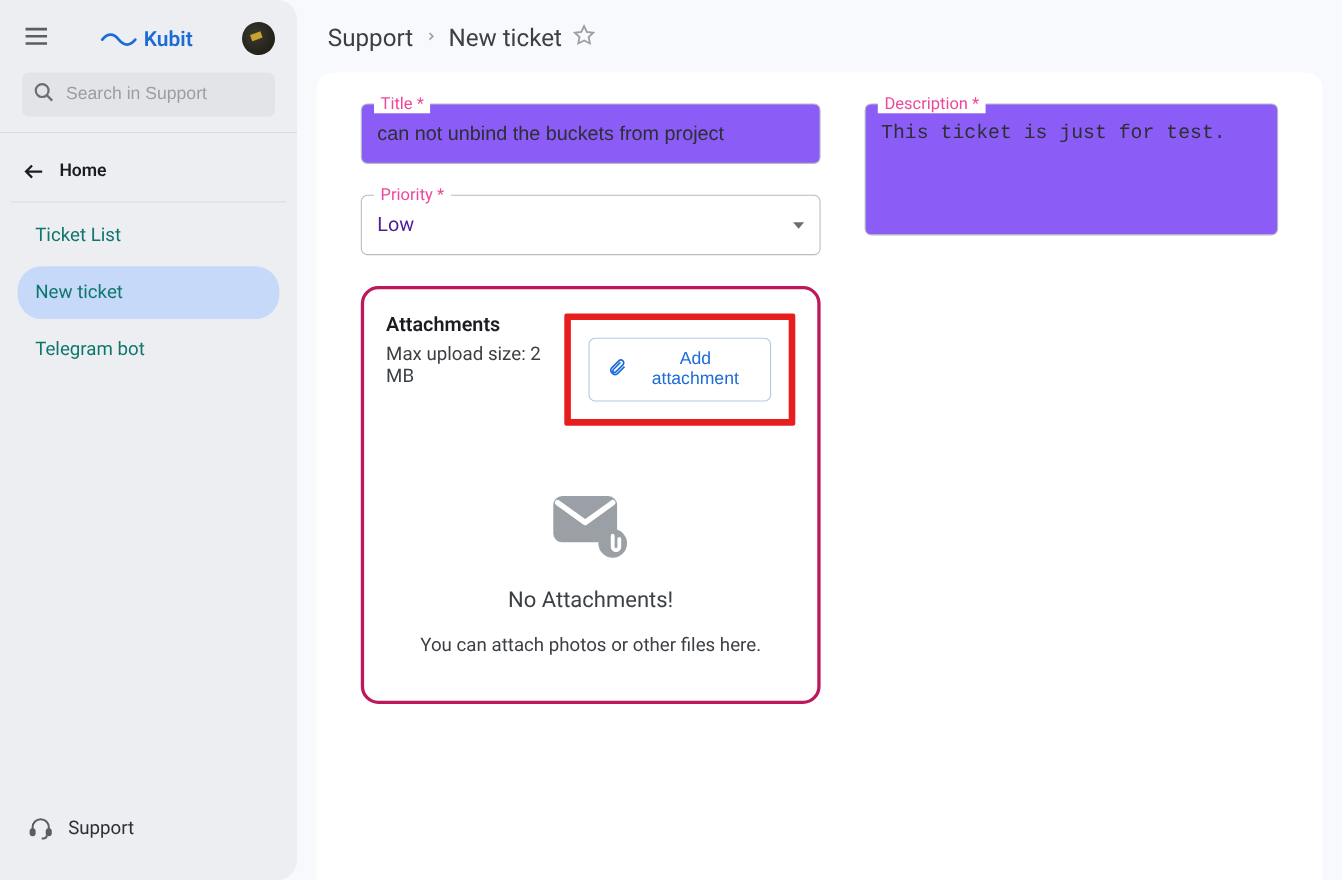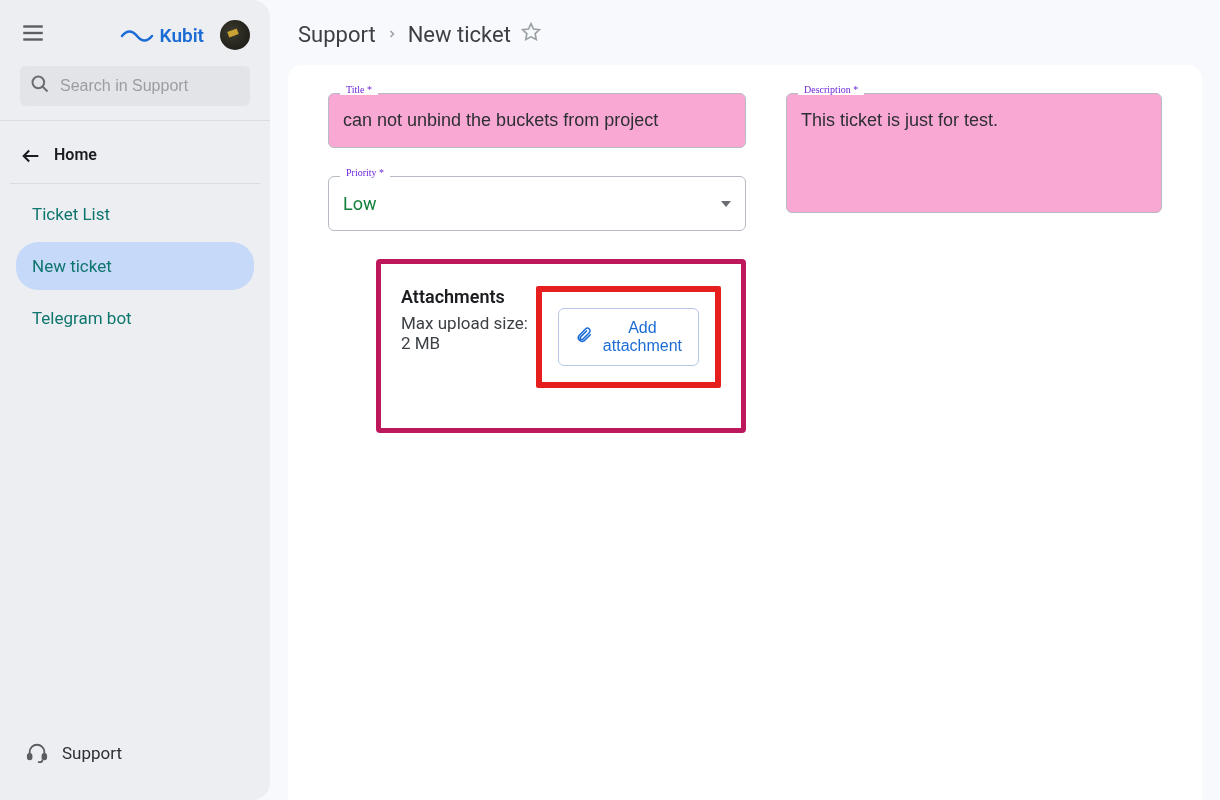--- a/index.html
+++ b/index.html
@@ -1,20 +1,20 @@
 <!DOCTYPE html>
 <html><head>
 <meta charset="utf-8">
 <style>
 * { box-sizing: border-box; margin: 0; padding: 0; }
 body { font-family: -apple-system, BlinkMacSystemFont, "Segoe UI", Roboto, Arial, sans-serif; background: #f8f9fc; width: 1220px; height: 800px; overflow: hidden; display: flex; }
 .sidebar { width: 270px; background: #edeef2; display: flex; flex-direction: column; height: 100%; border-radius: 0 18px 18px 0; }
 .sidebar-header { display: flex; align-items: center; padding: 20px 20px 16px 20px; gap: 16px; }
 .menu-icon { color: #5b5d62; cursor: pointer; }
-.brand { display: flex; align-items: center; gap: 6px; color: #1c6cd6; font-weight: 600; font-size: 19px; flex: 1; justify-content: flex-end; }
+.brand { display: flex; align-items: center; gap: 6px; color: #1c6cd6; font-weight: 600; font-size: 19px; flex: 1; justify-content: center; }
 .brand-wave { display:inline-block; }
 .avatar { width: 30px; height: 30px; border-radius: 50%; background: radial-gradient(circle at 40% 40%, #3b3a2f 0%, #22211a 70%); position: relative; }
 .avatar::after{content:""; position:absolute; top:10px; left:8px; width:10px; height:6px; background:#c9a233; transform:rotate(-20deg);}
 .search-wrap { padding: 0 20px 14px 20px; }
 .search-box { display: flex; align-items: center; background: #e3e4e8; border-radius: 6px; padding: 8px 10px; gap: 10px; }
 .search-box input { border: none; background: transparent; outline: none; font-size: 16px; color: #1d4ed8; width: 100%; }
 .search-box input::placeholder { color: #9a9da3; }
 .divider { height: 1px; background: #dadce0; margin: 0 0 6px 0; }
 .nav { padding: 6px 10px; }
 .nav-home { display: flex; align-items: flex-start; gap: 12px; padding: 12px 10px; font-size: 16px; font-weight: 600; color: #1a1c1f; cursor: pointer; }
@@ -25,27 +25,27 @@
 .bottom-icon { width: 22px; height: 22px; color: #5a5d62; display:flex; align-items:center; justify-content:center; }
 .main { flex: 1; display: flex; flex-direction: column; height: 100%; }
 .breadcrumb-bar { display: flex; align-items: center; gap: 10px; padding: 22px 28px 18px 28px; font-size: 22px; color: #3c3f43; }
 .bc-sep { color: #9aa0a6; font-size: 14px; }
 .bc-item { color: #3c3f43; }
 .star-icon { color: #9aa0a6; }
 .content { background: #ffffff; margin: 0 18px 0 18px; border-radius: 14px 14px 0 0; padding: 28px 40px; display: flex; gap: 40px; height: 100%; }
 .col-left { width: 418px; display: flex; flex-direction: column; gap: 28px; }
 .col-right { flex: 1; }
 .field { position: relative; }
-.field-label { position: absolute; top: -9px; left: 12px; background: #fff; padding: 0 6px; font-size: 10px; color: #6d28d9; z-index: 1; font-family: Liberation Serif, serif; }
-.field-input, .field-select, .field-textarea { width: 100%; border: 1px solid #b7bcc4; border-radius: 6px; padding: 16px 14px; font-size: 18px; color: #2c2f33; outline: none; background: #f9a8d4; }
+.field-label { position: absolute; top: -9px; left: 12px; background: #fff; padding: 0 6px; font-size: 15px; color: #ec4899; z-index: 1; }
+.field-input, .field-select, .field-textarea { width: 100%; border: 1px solid #b7bcc4; border-radius: 6px; padding: 16px 14px; font-size: 18px; color: #2c2f33; outline: none; background: #8b5cf6; }
 .field-select-wrap { position: relative; }
-.field-select-display { width: 100%; border: 1px solid #b7bcc4; border-radius: 6px; padding: 16px 14px; font-size: 18px; color: #15803d; background: #fff; cursor: pointer; display: flex; justify-content: space-between; align-items: center; }
+.field-select-display { width: 100%; border: 1px solid #b7bcc4; border-radius: 6px; padding: 16px 14px; font-size: 18px; color: #4c1d95; background: #fff; cursor: pointer; display: flex; justify-content: space-between; align-items: center; }
 .dropdown-caret { width: 0; height: 0; border-left: 5px solid transparent; border-right: 5px solid transparent; border-top: 6px solid #6a6d73; }
-.field-textarea { min-height: 120px; resize: none; font-family: Liberation Sans, sans-serif; }
-.attachments-panel { border: 5px solid #be185d; border-radius: 4px; padding: 22px 20px 40px 20px; margin-left: 48px; }
+.field-textarea { min-height: 120px; resize: none; font-family: Liberation Mono, monospace; }
+.attachments-panel { border: 3px solid #be185d; border-radius: 16px; padding: 22px 20px 40px 20px; }
 .attach-header { display: flex; justify-content: space-between; align-items: flex-start; }
 .attach-title-block { display: flex; flex-direction: column; gap: 6px; }
 .attach-title { font-size: 18px; font-weight: 600; color: #1a1c1f; }
 .attach-sub { font-size: 17px; color: #3c3f43; }
 .highlight-box { border: 6px solid #e61e1e; padding: 16px; border-radius: 2px; }
 .add-attach-btn { display: flex; align-items: center; gap: 10px; border: 1px solid #b7c7e6; background: #fff; color: #1c6cd6; font-size: 16px; font-weight: 500; padding: 10px 16px; border-radius: 6px; cursor: pointer; }
 .clip-icon { color: #1c6cd6; }
 .attach-empty { margin-top: 60px; display: flex; flex-direction: column; align-items: center; gap: 20px; text-align: center; }
 .mail-icon { color: #9aa0a6; }
 .no-attach { font-size: 20px; color: #3c3f43; }
@@ -160,20 +160,32 @@
             <button class="add-attach-btn">
               <span class="clip-icon">
                 <svg width="18" height="18" viewBox="0 0 24 24" fill="none" stroke="currentColor" stroke-width="2">
                     <path d="M21 11l-8.5 8.5a5 5 0 0 1-7-7L14 4a3.5 3.5 0 0 1 5 5L10.5 17.5a2 2 0 0 1-3-3L16 6"></path>
                   </svg>
               </span>
               <span>Add attachment</span>
             </button>
           </div>
         </div>
+        <div class="attach-empty">
+          <span class="mail-icon">
+            <svg width="72" height="62" viewBox="0 0 72 62" fill="#9aa0a6">
+                <rect x="2" y="4" width="58" height="42" rx="8"></rect>
+                <path d="M6 10 L31 28 L56 10" stroke="#fff" stroke-width="5" fill="none" stroke-linecap="round" stroke-linejoin="round"></path>
+                <circle cx="56" cy="47" r="13" fill="#9aa0a6"></circle>
+                <path d="M56 40 v10 a3 3 0 0 0 6 0 v-7" stroke="#fff" stroke-width="3.5" fill="none" stroke-linecap="round"></path>
+              </svg>
+          </span>
+          <span class="no-attach">No Attachments!</span>
+          <span class="attach-hint">You can attach photos or other files here.</span>
+        </div>
       </div>
     </div>
     <div class="col-right">
       <div class="field">
         <span class="field-label">Description *</span>
         <textarea class="field-textarea" style="">This ticket is just for test.</textarea>
       </div>
     </div>
   </div>
 </div>

